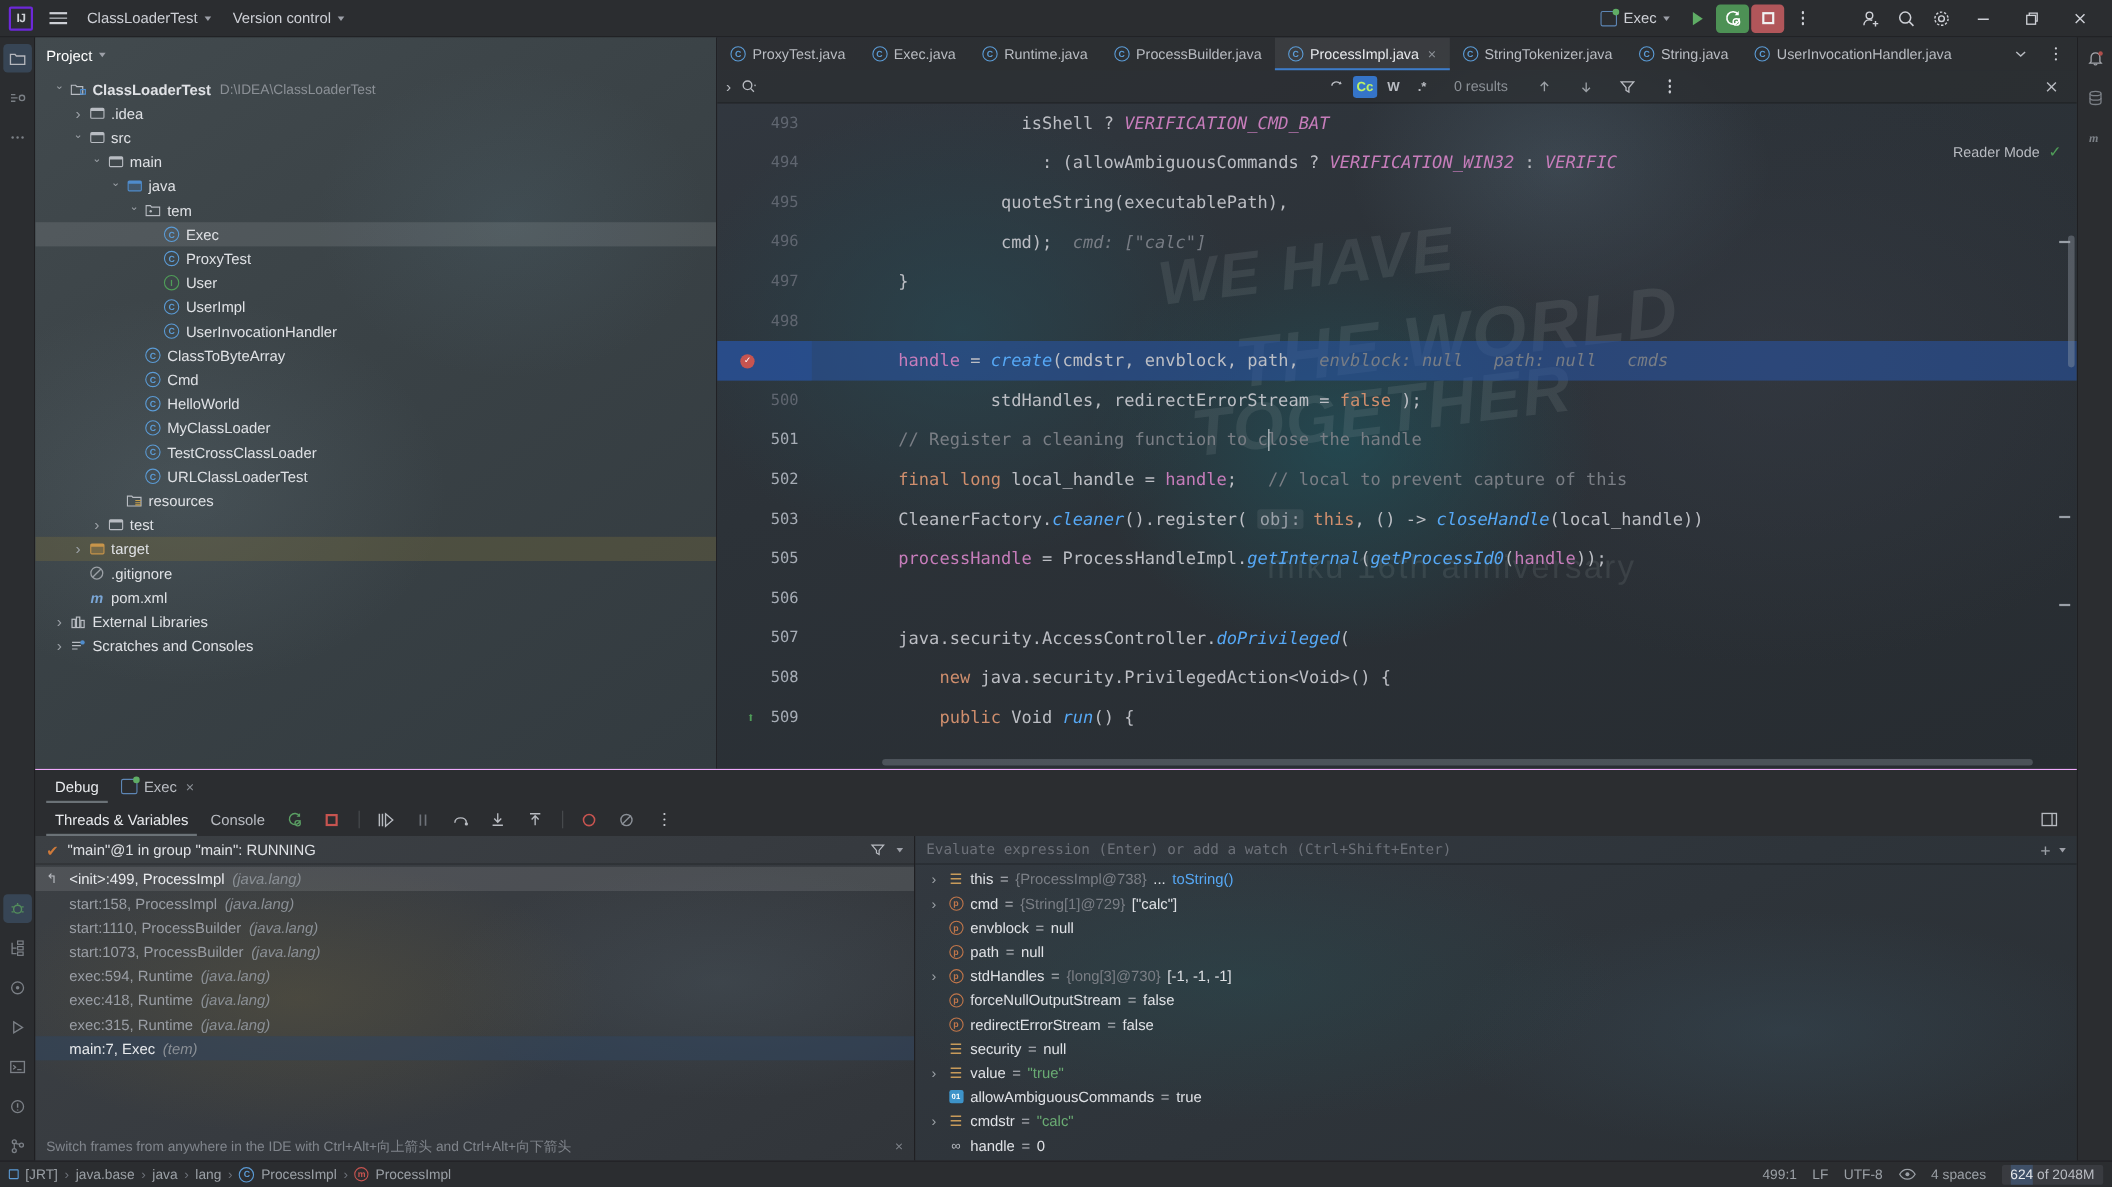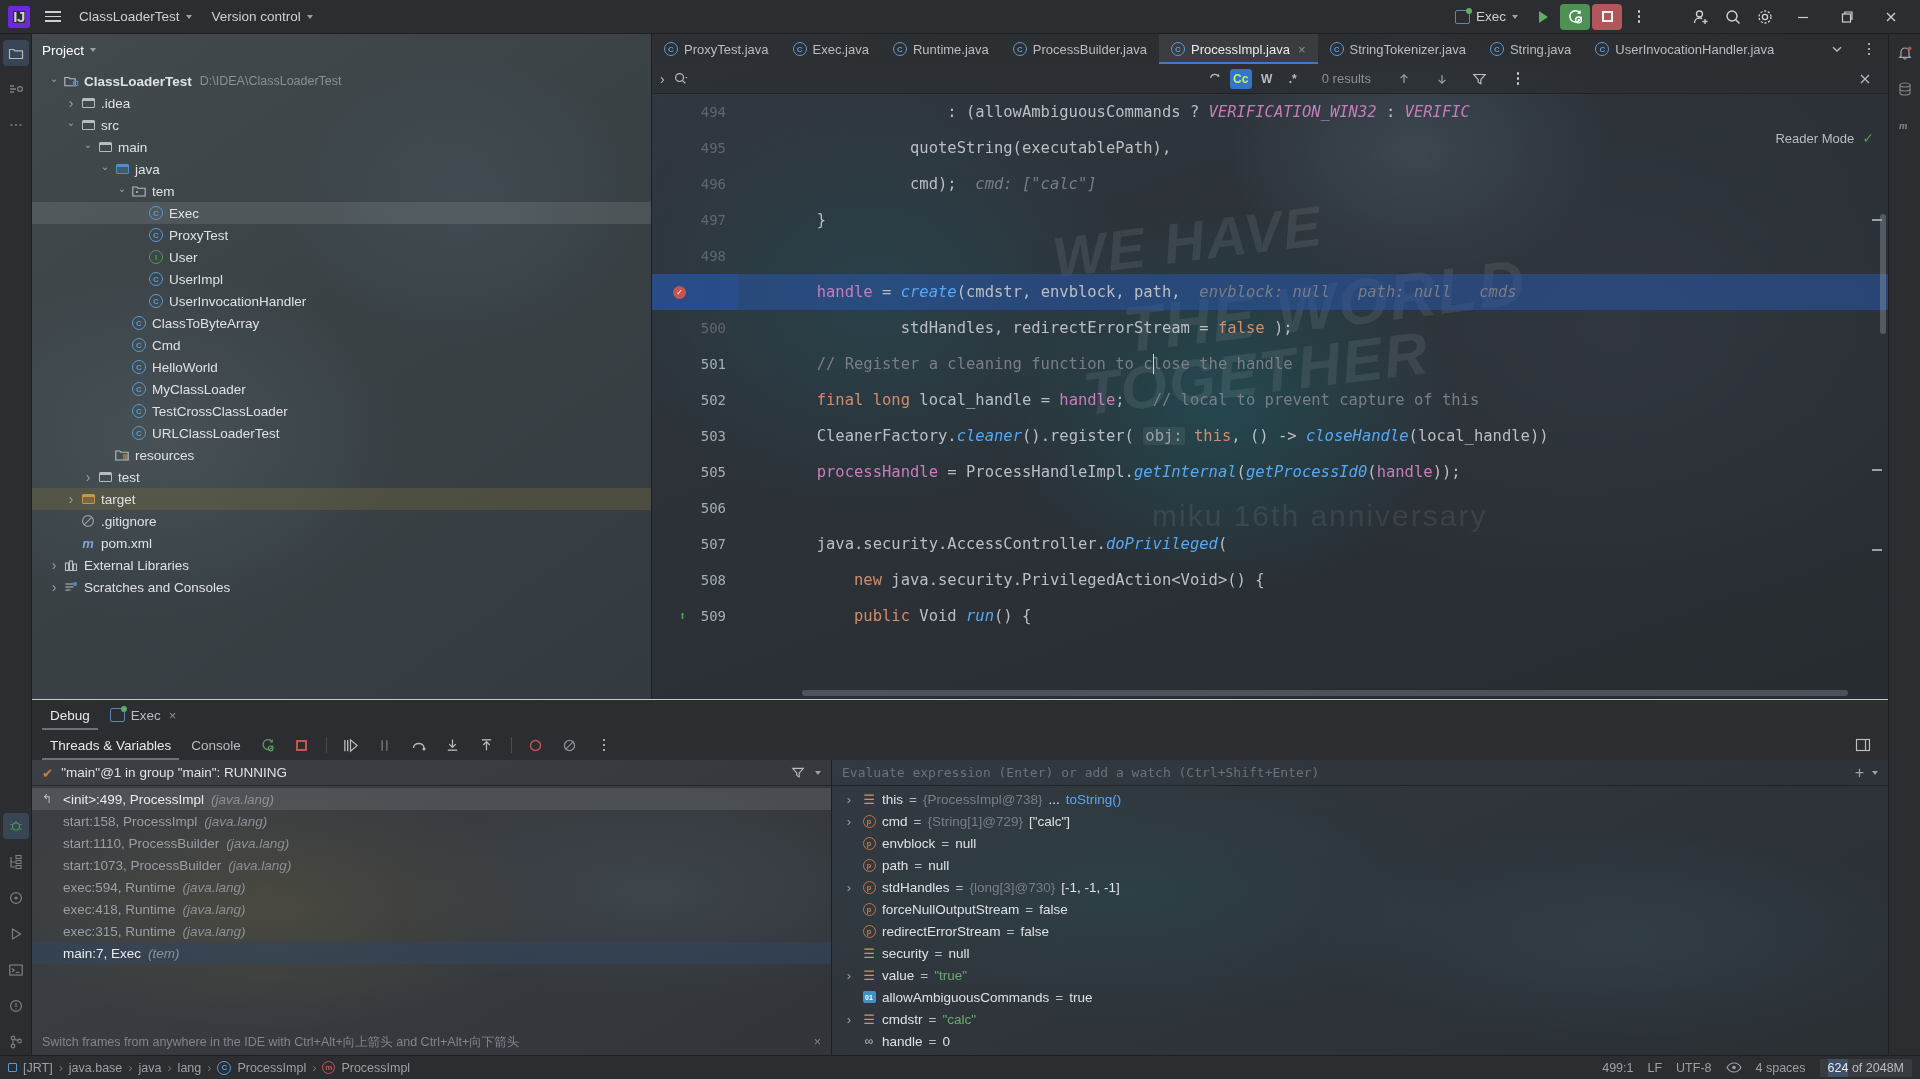--- a/index.html
+++ b/index.html
@@ -15,23 +15,23 @@
   .app { position: relative; width: 1920px; height: 1079px; display: flex; flex-direction: column; }
 
   
   .titlebar {
     height: 34px; flex: 0 0 34px; background: #2b2d30;
     display: flex; align-items: center; padding: 0 8px; gap: 2px;
     border-bottom: 1px solid #1e1f22;
   }
   .tb-logo {
     width: 22px; height: 22px; margin-right: 6px;
-    border: 5px solid #6d28d9; border-radius: 2px;
+    border: 2px solid #6d28d9; border-radius: 2px;
     display: flex; align-items: center; justify-content: center;
-    font-size: 15px; font-weight: bold; color: #cfd2d6; letter-spacing: -.5px;
+    font-size: 11px; font-weight: bold; color: #cfd2d6; letter-spacing: -.5px;
   }
   .tb-burger { width: 30px; height: 26px; display: flex; flex-direction: column;
     justify-content: center; align-items: center; gap: 3px; cursor: pointer; border-radius: 4px;}
   .tb-burger span { display:block; width: 16px; height: 1.5px; background: #ced0d6; }
   .tb-item { height: 24px; padding: 0 9px; display: flex; align-items: center; gap: 6px;
     border-radius: 4px; color: #ced0d6; font-size: 13.5px; cursor: pointer; }
   .chev { width: 0; height: 0; border-left: 3.5px solid transparent; border-right: 3.5px solid transparent;
     border-top: 4px solid #9da0a8; display: inline-block; }
   .tb-spacer { flex: 1 1 auto; }
   .tb-right { display: flex; align-items: center; gap: 2px; }
@@ -722,20 +722,21 @@
               </svg>
             </div>
           </div>
 
           <div class="codearea">
             <div class="reader">
               <span>Reader Mode</span>
               <span class="check-ok">✓</span>
             </div>
             <div class="codelines" id="codelines">
+                <div class="cline"><div class="gutter"><span class="num">493</span></div><div class="codetext"><span class="plain">                    </span><span class="plain">isShell </span><span class="plain">? </span><span class="cnst">VERIFICATION_CMD_BAT</span></div></div>
                 <div class="cline"><div class="gutter"><span class="num">494</span></div><div class="codetext"><span class="plain">                      : (</span><span class="plain">allowAmbiguousCommands </span><span class="plain">? </span><span class="cnst">VERIFICATION_WIN32</span><span class="plain"> : </span><span class="cnst">VERIFIC</span></div></div>
                 <div class="cline"><div class="gutter"><span class="num">495</span></div><div class="codetext"><span class="plain">                  quoteString(executablePath),</span></div></div>
                 <div class="cline"><div class="gutter"><span class="num">496</span></div><div class="codetext"><span class="plain">                  cmd);  </span><span class="hint">cmd: ["calc"]</span></div></div>
                 <div class="cline"><div class="gutter"><span class="num">497</span></div><div class="codetext"><span class="plain">        }</span></div></div>
                 <div class="cline"><div class="gutter"><span class="num">498</span></div><div class="codetext"><span class="plain"></span></div></div>
                 <div class="cline exec"><div class="gutter cur"><span class="bpt"></span><span class="num"></span></div><div class="codetext"><span class="plain">        </span><span class="fld">handle</span><span class="plain"> = </span><span class="mth">create</span><span class="plain">(cmdstr, envblock, path,  </span><span class="hint">envblock: null</span><span class="plain">   </span><span class="hint">path: null</span><span class="plain">   </span><span class="hint">cmds</span></div></div>
                 <div class="cline"><div class="gutter"><span class="num">500</span></div><div class="codetext"><span class="plain">                 stdHandles, redirectErrorStream </span><span class="plain">= </span><span class="kw">false</span><span class="plain"> );</span></div></div>
                 <div class="cline"><div class="gutter cur"><span class="num">501</span></div><div class="codetext"><span class="plain">        </span><span class="cmt">// Register a cleaning function to close the handle</span><span style="display: inline-block; width: 1.5px; height: 20px; background: rgb(213, 216, 220); vertical-align: middle; position: relative; left: -140px;"></span></div></div>
                 <div class="cline"><div class="gutter cur"><span class="num">502</span></div><div class="codetext"><span class="plain">        </span><span class="kw">final long</span><span class="plain"> local_handle = </span><span class="fld">handle</span><span class="plain">;   </span><span class="cmt">// local to prevent capture of this</span></div></div>
                 <div class="cline"><div class="gutter cur"><span class="num">503</span></div><div class="codetext"><span class="plain">        CleanerFactory.</span><span class="mth">cleaner</span><span class="plain">().register( </span><span class="hintbox">obj:</span><span class="plain"> </span><span class="kw">this</span><span class="plain">, () -&gt; </span><span class="mth">closeHandle</span><span class="plain">(local_handle))</span></div></div>

